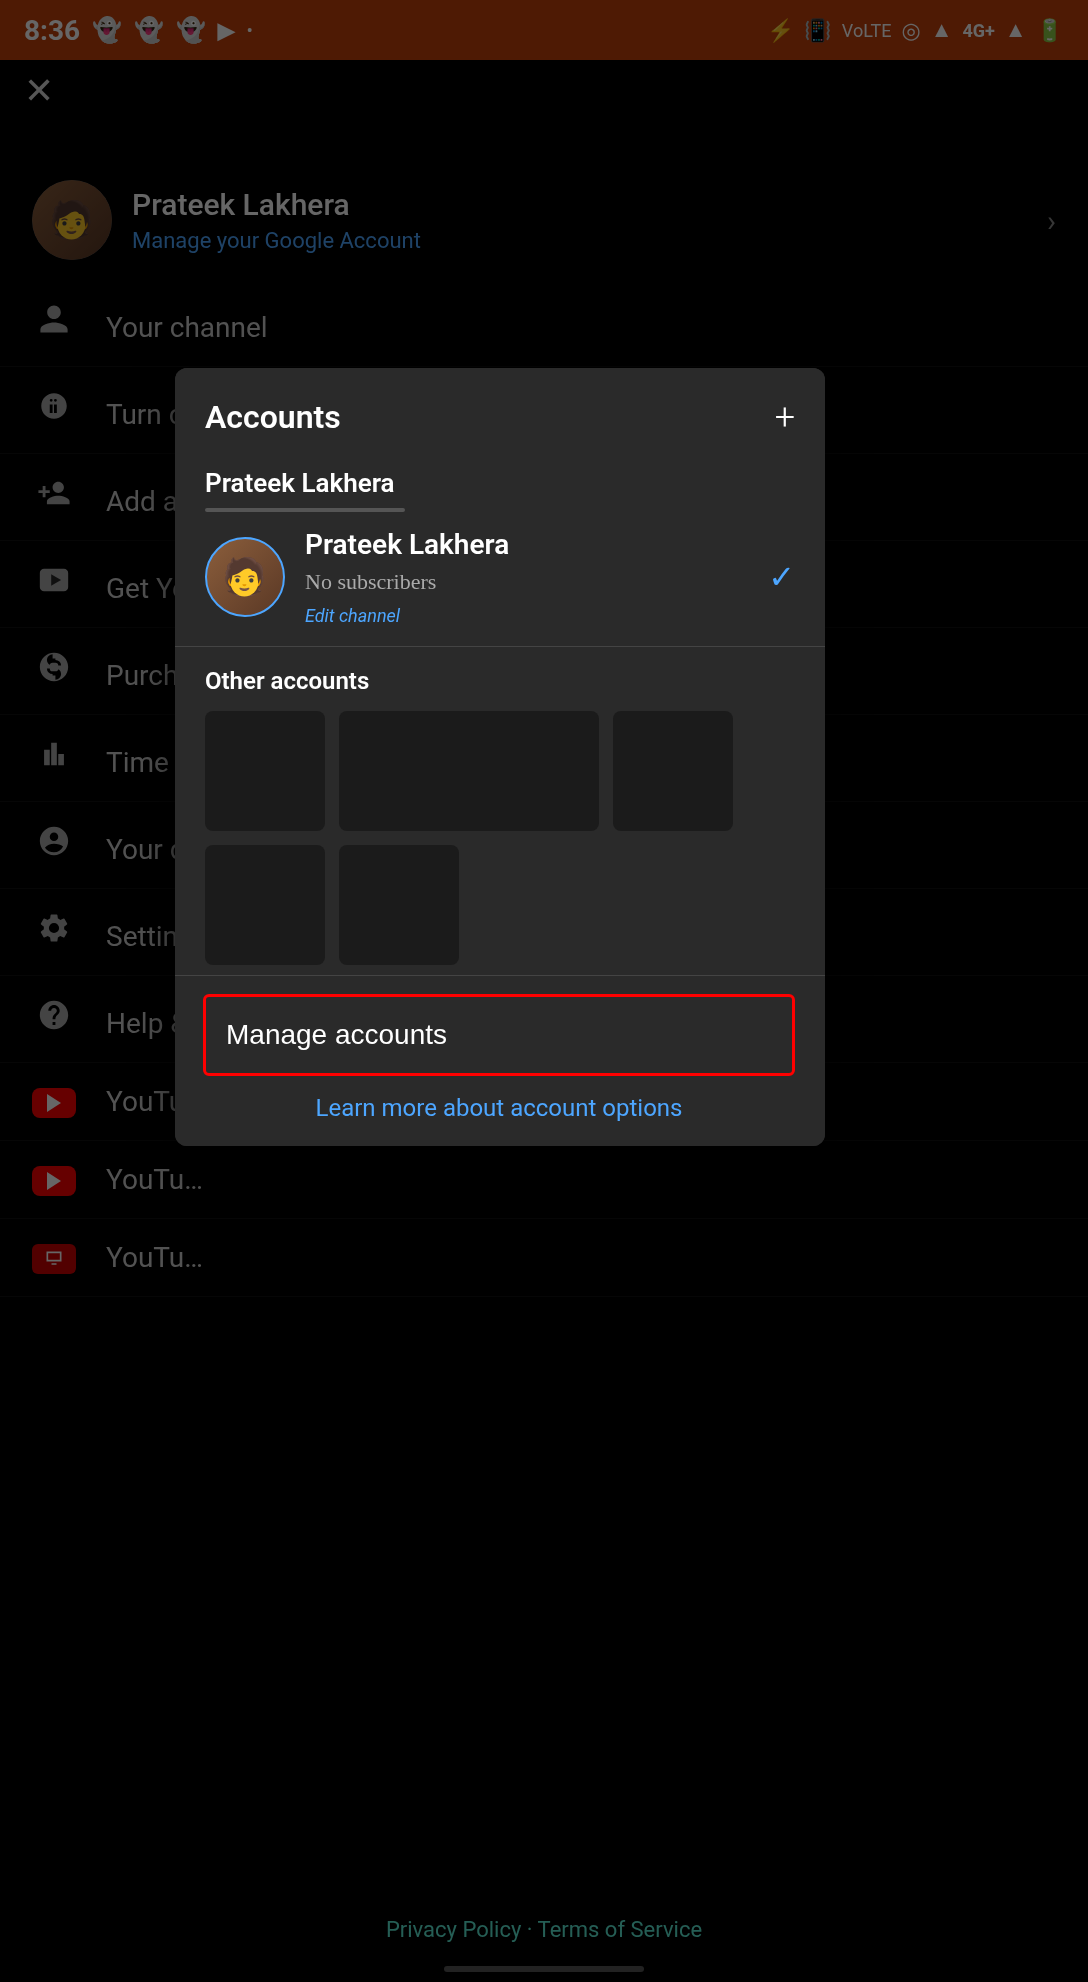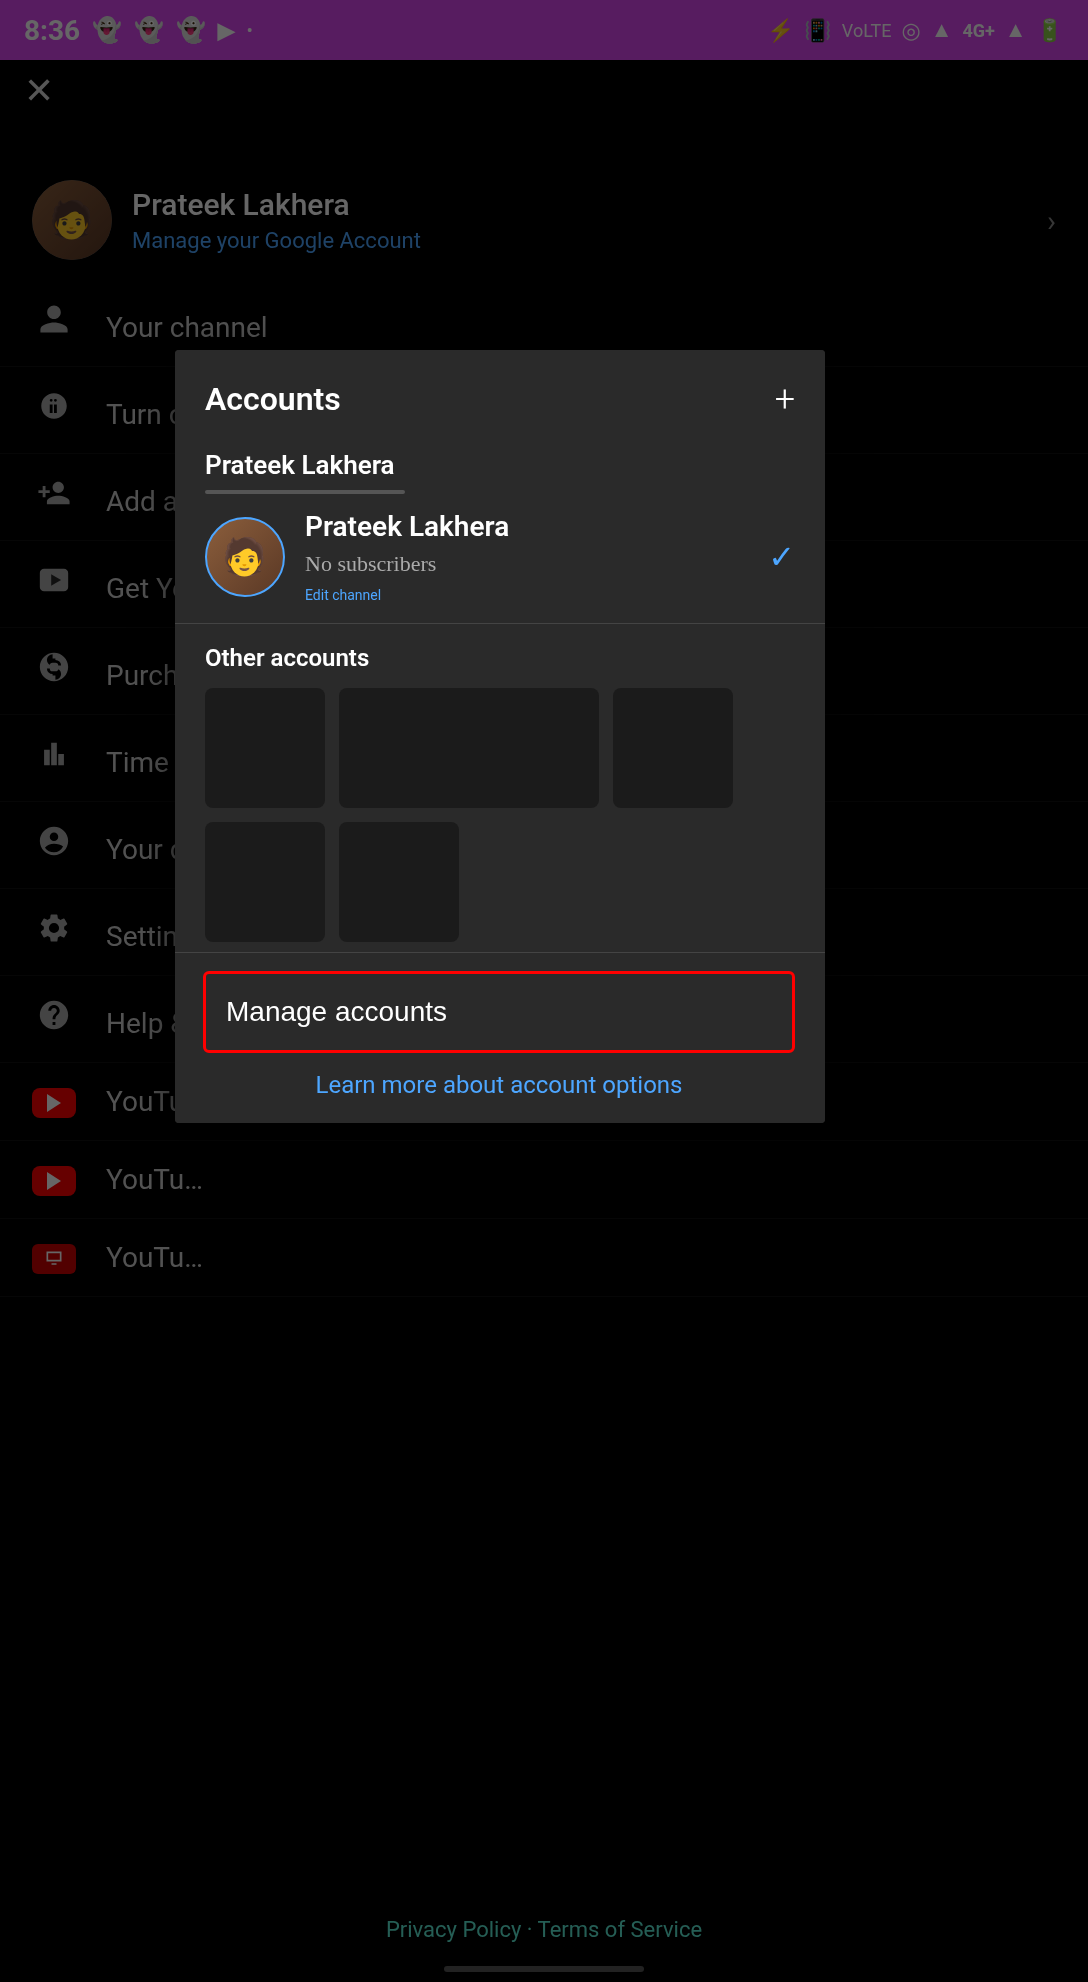--- a/index.html
+++ b/index.html
@@ -13,21 +13,21 @@
       overflow: hidden;
     }
 
     
     .status-bar {
       display: flex;
       align-items: center;
       justify-content: space-between;
       padding: 0 24px;
       height: 60px;
-      background: #d946ef;
+      background: #c2410c;
     }
     .status-left {
       display: flex;
       align-items: center;
       gap: 12px;
       color: #fff;
       font-size: 28px;
       font-weight: bold;
     }
     .status-time { font-size: 28px; font-weight: bold; color: #fff; }
@@ -148,25 +148,25 @@
       width: 100%; height: 100%;
       background: rgba(0,0,0,0.6);
       display: flex;
       align-items: flex-start;
       justify-content: center;
     }
 
     
     .accounts-modal {
       position: absolute;
-      top: 350px;
+      top: 368px;
       left: 175px;
       width: 650px;
       background: #2a2a2a;
-      border-radius: 4px;
+      border-radius: 12px;
       overflow: hidden;
       box-shadow: 0 10px 40px rgba(0,0,0,0.8);
     }
 
     .modal-header {
       display: flex;
       align-items: center;
       justify-content: space-between;
       padding: 28px 30px 20px 30px;
       background: #2a2a2a;
@@ -210,21 +210,21 @@
       border-radius: 50%;
       border: 2px solid #4da6ff;
       background: linear-gradient(135deg, #8B5E3C 0%, #5a3825 100%);
       display: flex; align-items: center; justify-content: center;
       font-size: 36px;
       flex-shrink: 0;
     }
     .active-account-info { flex: 1; }
     .active-name { color: #fff; font-size: 28px; font-weight: 600; }
     .active-subs { color: #aaa; font-size: 22px; margin-top: 8px; font-family: Liberation Serif, serif; }
-    .active-edit { color: #4da6ff; font-size: 14px; margin-top: 10px; display: block; cursor: pointer; }
+    .active-edit { color: #4da6ff; font-size: 18px; margin-top: 10px; display: block; cursor: pointer; font-style: italic; }
     .check-icon { color: #4da6ff; font-size: 32px; }
 
     
     .other-accounts-section {
       padding: 20px 30px 10px 30px;
       background: #2a2a2a;
     }
     .other-accounts-title {
       color: #fff;
       font-size: 24px;

